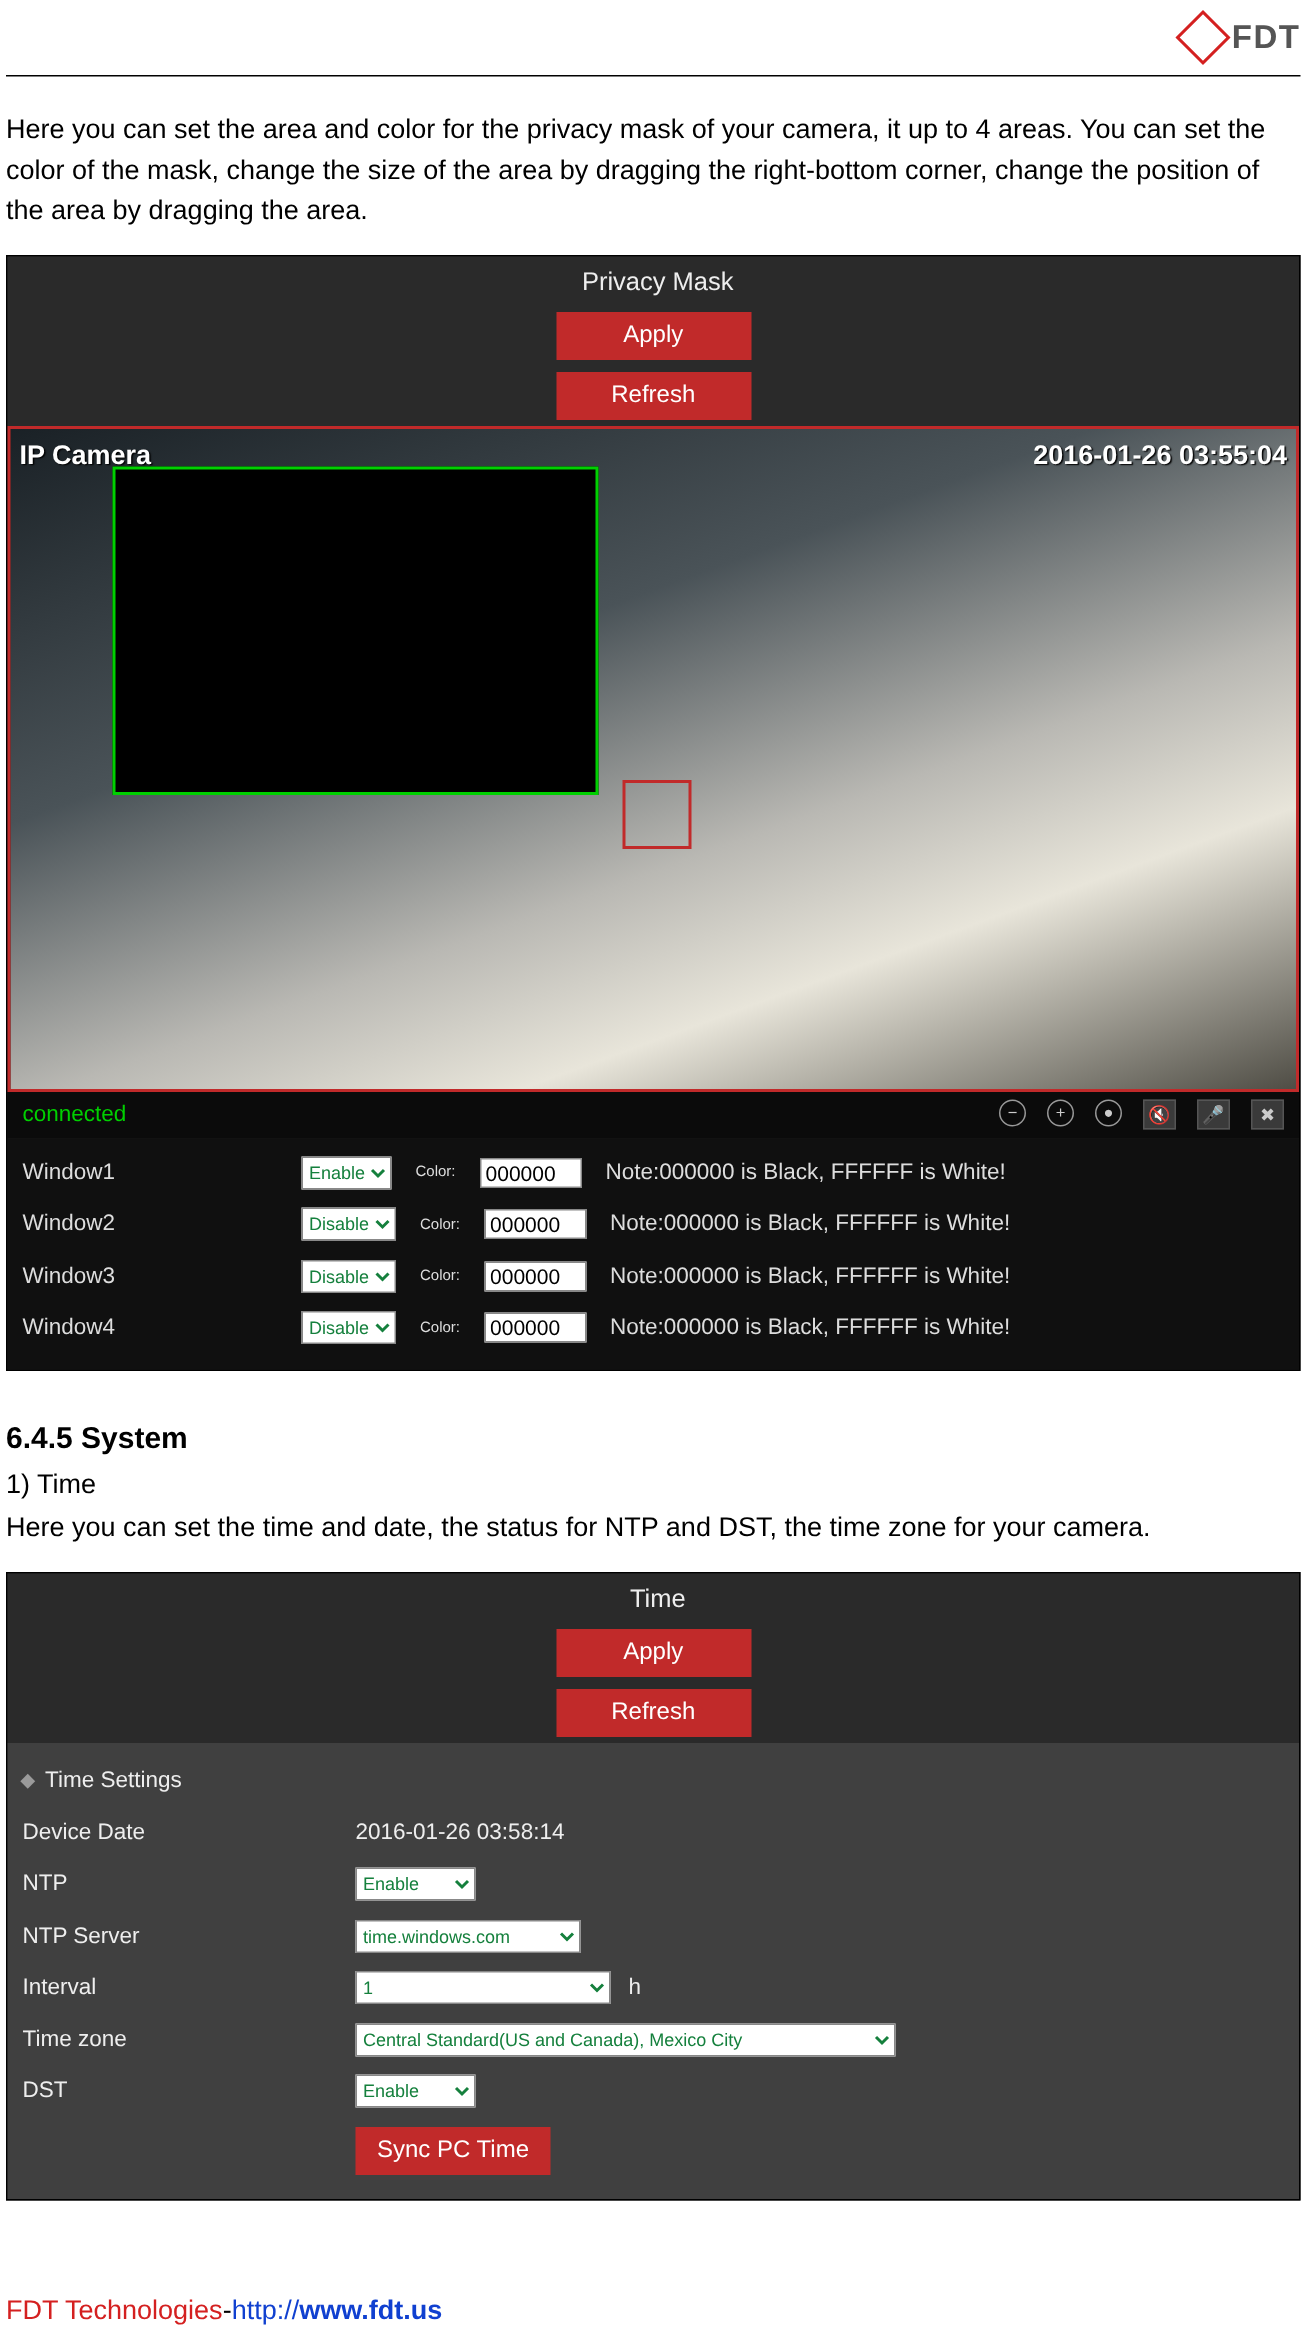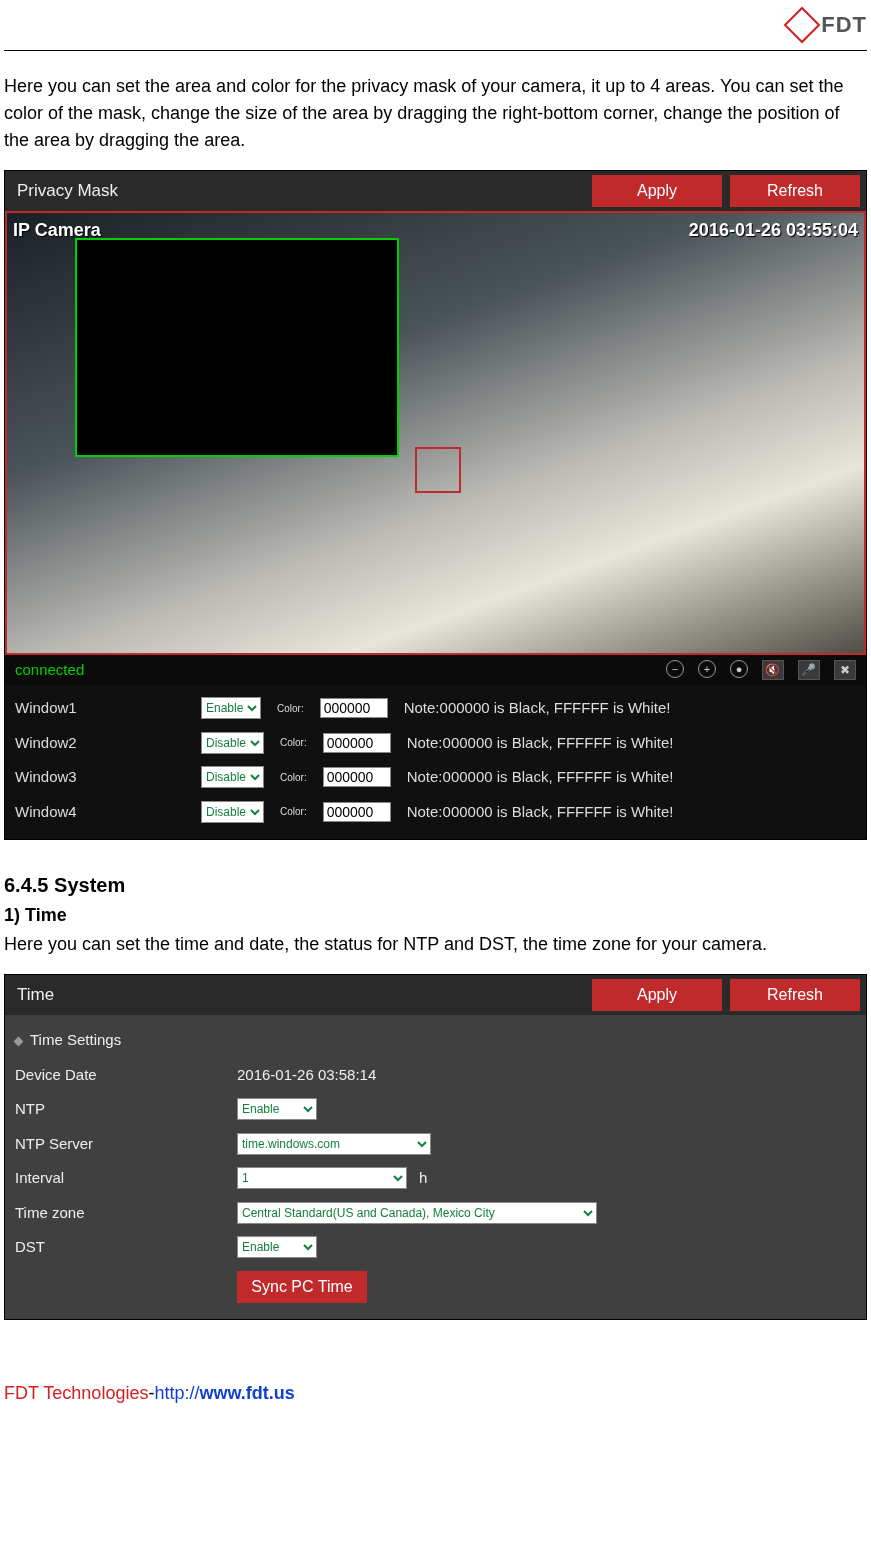--- a/index.html
+++ b/index.html
@@ -46,20 +46,21 @@
     background: #1e1e1e;
     color: #ddd;
     border: 1px solid #000;
   }
   .panel-header {
     background: #2a2a2a;
     display: flex;
     align-items: center;
     padding: 4px 6px;
     gap: 8px;
+    flex-direction: column;
   }
   .panel-title {
     flex: 1;
     font-size: 17px;
     color: #eee;
     padding-left: 6px;
   }
   .btn-red {
     background: #c12a2a;
     color: #fff;
@@ -147,21 +148,21 @@
     color: #000;
     border: 1px solid #888;
     padding: 0 3px;
   }
   .wnote { color: #ddd; font-size: 15px; }
   h3.section {
     margin: 30px 0 2px 0;
     font-size: 20px;
   }
   .subhead {
-    font-weight: bold;
+    font-weight: normal;
     font-size: 18px;
     margin: 2px 0;
   }
   .time-body {
     background: #404040;
     padding: 8px 10px 10px 10px;
     color: #eee;
     font-size: 15px;
   }
   .trow {
@@ -270,21 +271,21 @@
     <div class="trow">
       <span class="tlabel">Device Date</span>
       <span>2016-01-26 03:58:14</span>
     </div>
     <div class="trow">
       <span class="tlabel">NTP</span>
       <select class="sel" style="width:80px"><option>Enable</option></select>
     </div>
     <div class="trow">
       <span class="tlabel">NTP Server</span>
-      <select class="sel" style="width:194px"><option>time.windows.com</option></select>
+      <select class="sel" style="width:150px"><option>time.windows.com</option></select>
     </div>
     <div class="trow">
       <span class="tlabel">Interval</span>
       <select class="sel" style="width:170px"><option>1</option></select>
       <span>h</span>
     </div>
     <div class="trow">
       <span class="tlabel">Time zone</span>
       <select class="sel" style="width:360px"><option>Central Standard(US and Canada), Mexico City</option></select>
     </div>

